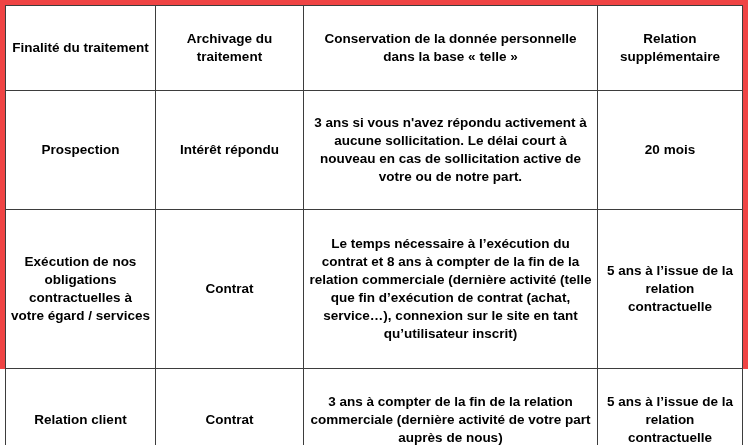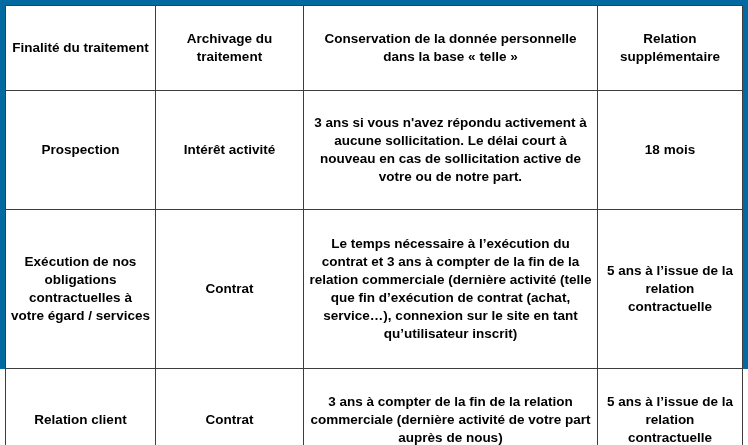--- a/index.html
+++ b/index.html
@@ -13,21 +13,21 @@
     font-family: "Liberation Sans", sans-serif;
     color: #000000;
     overflow: hidden;
   }
   .sheet {
     position: absolute;
     left: 0;
     top: 0;
     width: 748px;
     height: 369px;
-    background: #0369a1;
+    background: #ef4444;
   }
   table.retention-table {
     position: absolute;
     left: 5px;
     top: 5px;
     width: 737px;
     height: 434px;
     border-collapse: collapse;
     table-layout: fixed;
     background: #ffffff;
@@ -70,28 +70,28 @@
     </colgroup>
     <tbody>
       <tr class="row-header">
         <td>Finalité du traitement</td>
         <td>Archivage du traitement</td>
         <td>Conservation de la donnée personnelle dans la base « telle »</td>
         <td>Relation supplémentaire</td>
       </tr>
       <tr class="row-1">
         <td>Prospection</td>
-        <td>Intérêt activité</td>
+        <td>Intérêt répondu</td>
         <td class="cell-retention">3 ans si vous n'avez répondu activement à aucune sollicitation. Le délai court à nouveau en cas de sollicitation active de votre ou de notre part.</td>
-        <td>18 mois</td>
+        <td>20 mois</td>
       </tr>
       <tr class="row-2">
         <td>Exécution de nos obligations contractuelles à votre égard / services</td>
         <td>Contrat</td>
-        <td class="cell-retention">Le temps nécessaire à l’exécution du contrat et 3 ans à compter de la fin de la relation commerciale (dernière activité (telle que fin d’exécution de contrat (achat, service…), connexion sur le site en tant qu’utilisateur inscrit)</td>
+        <td class="cell-retention">Le temps nécessaire à l’exécution du contrat et 8 ans à compter de la fin de la relation commerciale (dernière activité (telle que fin d’exécution de contrat (achat, service…), connexion sur le site en tant qu’utilisateur inscrit)</td>
         <td>5 ans à l’issue de la relation contractuelle</td>
       </tr>
       <tr class="row-3">
         <td>Relation client</td>
         <td>Contrat</td>
         <td class="cell-retention justified">3 ans à compter de la fin de la relation commerciale (dernière activité de votre part auprès de nous)</td>
         <td>5 ans à l’issue de la relation contractuelle</td>
       </tr>
     </tbody>
   </table>

